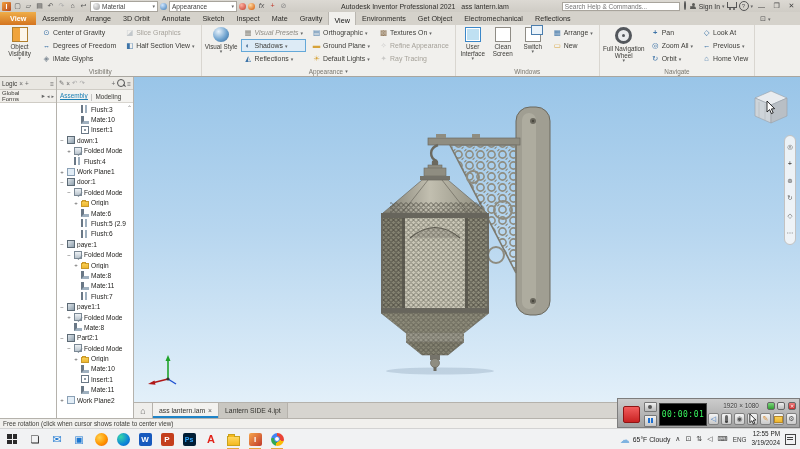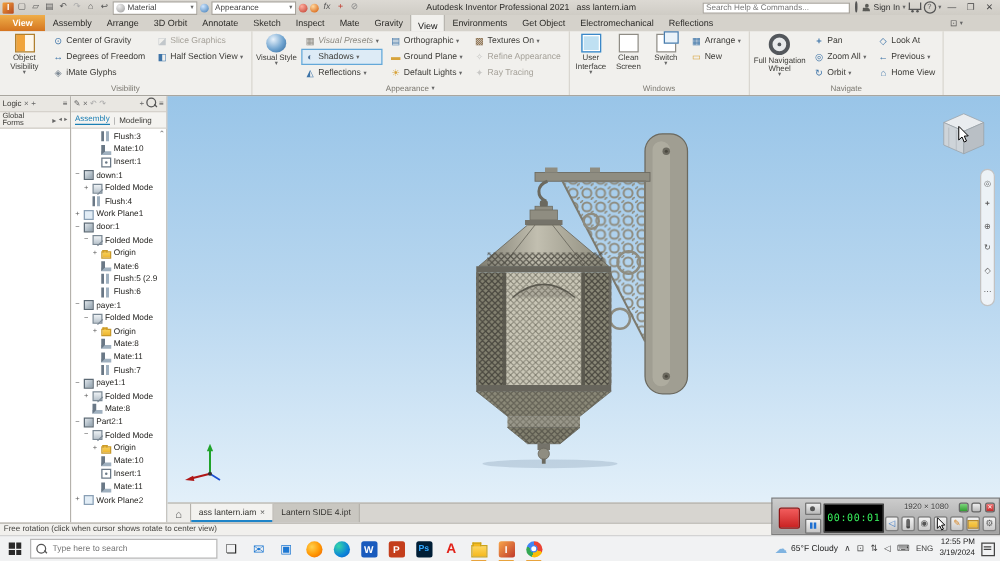--- a/index.html
+++ b/index.html
@@ -907,24 +907,20 @@
 
 <div id="taskbar" class="abs">
   <div id="startbtn">
     <div class="winlogo">
         <span></span>
         <span></span>
         <span></span>
         <span></span>
       </div>
   </div>
-  <div id="tsearch">
-    <span class="mag"></span>
-    <input placeholder="Type here to search" style="">
-  </div>
   <div style="display:flex;">
 
       <div class="app">
         <span class="g ic-task-view tv">❏</span>
       </div>
 
       <div class="app">
         <span class="g ic-mail mail">✉</span>
       </div>
 

